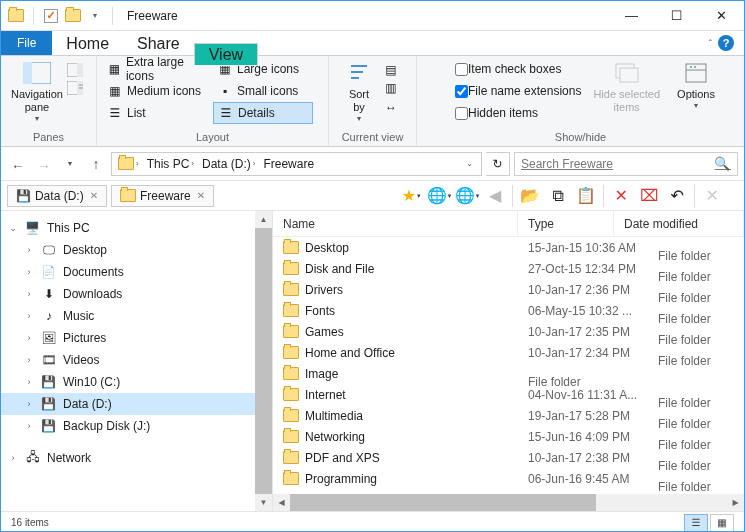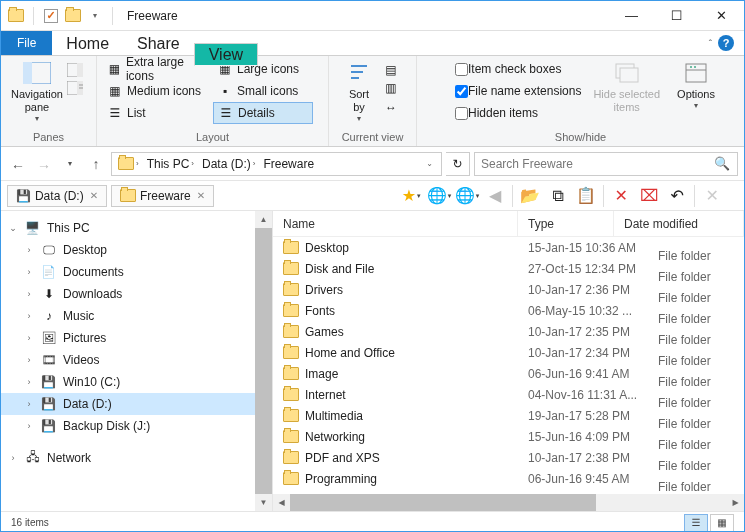--- a/index.html
+++ b/index.html
@@ -31,21 +31,21 @@
   .smico { width:16px;height:16px; display:flex;align-items:center;justify-content:center;}
   .chkrow { display:flex; align-items:center; gap:0; height:22px;padding-left:32px;}
   .chkrow input { margin:0;}
   .addrbar { height:34px; border-bottom:1px solid #e5e5e5; display:flex; align-items:center; padding:0 6px; gap:4px;}
   .navarr { width:22px;height:22px; display:flex;align-items:center;justify-content:center; color:#555; font-size:14px;}
   .navarr.dis { color:#bbb;}
   .crumb { flex:1; height:24px; border:1px solid #ccc; display:flex; align-items:center; padding:0 2px; background:#fff; overflow:hidden;}
   .cpart { display:flex;align-items:center; padding:0 4px; gap:2px; height:100%; white-space:nowrap;}
   .cpart .car{font-size:8px;color:#555;}
   .refbtn{width:24px;height:24px;border:1px solid #ccc;border-left:none;display:flex;align-items:center;justify-content:center;}
-  .srch{width:264px;height:24px;border:1px solid #ccc;display:flex;align-items:center;padding:0 6px;color:#777;}
+  .srch{width:224px;height:24px;border:1px solid #ccc;display:flex;align-items:center;padding:0 6px;color:#777;text-decoration:underline;}
   .srch .sico{margin-left:auto;font-size:13px;color:#666;}
   .tabstrip{height:30px;border-bottom:1px solid #e5e5e5;display:flex;align-items:center;padding:0 6px;gap:4px;}
   .ptab{display:flex;align-items:center;gap:4px;padding:3px 8px;border:1px solid #ccc;background:#fafafa;font-size:12px;}
   .ptab .x{color:#888;font-size:10px;margin-left:2px;}
   .toolbar{flex:1;display:flex;align-items:center;gap:2px;justify-content:flex-start;margin-left:180px;}
   .tbtn{width:26px;height:26px;display:flex;align-items:center;justify-content:center;font-size:16px;}
   .tbtn .dd{font-size:7px;margin-left:1px;color:#444;}
   .tbsep{width:1px;height:22px;background:#ddd;margin:0 2px;}
   .main{display:flex;height:calc(532px - 30px - 24px - 92px - 34px - 30px - 22px);}
   .nav{width:272px;border-right:1px solid #e5e5e5;padding:6px 0;overflow-y:auto;overflow-x:hidden;position:relative;}
@@ -439,21 +439,20 @@
             <span>Home and Office</span>
           </div>
           <div class="date">10-Jan-17 2:34 PM</div>
           <div class="type">File folder</div>
         </div>
         <div class="row">
           <div class="name">
             <div class="fico"></div>
             <span>Image</span>
           </div>
-          <div class="date">06-Jun-16 9:41 AM</div>
           <div class="type">File folder</div>
         </div>
         <div class="row">
           <div class="name">
             <div class="fico"></div>
             <span>Internet</span>
           </div>
           <div class="date">04-Nov-16 11:31 A...</div>
           <div class="type">File folder</div>
         </div>

